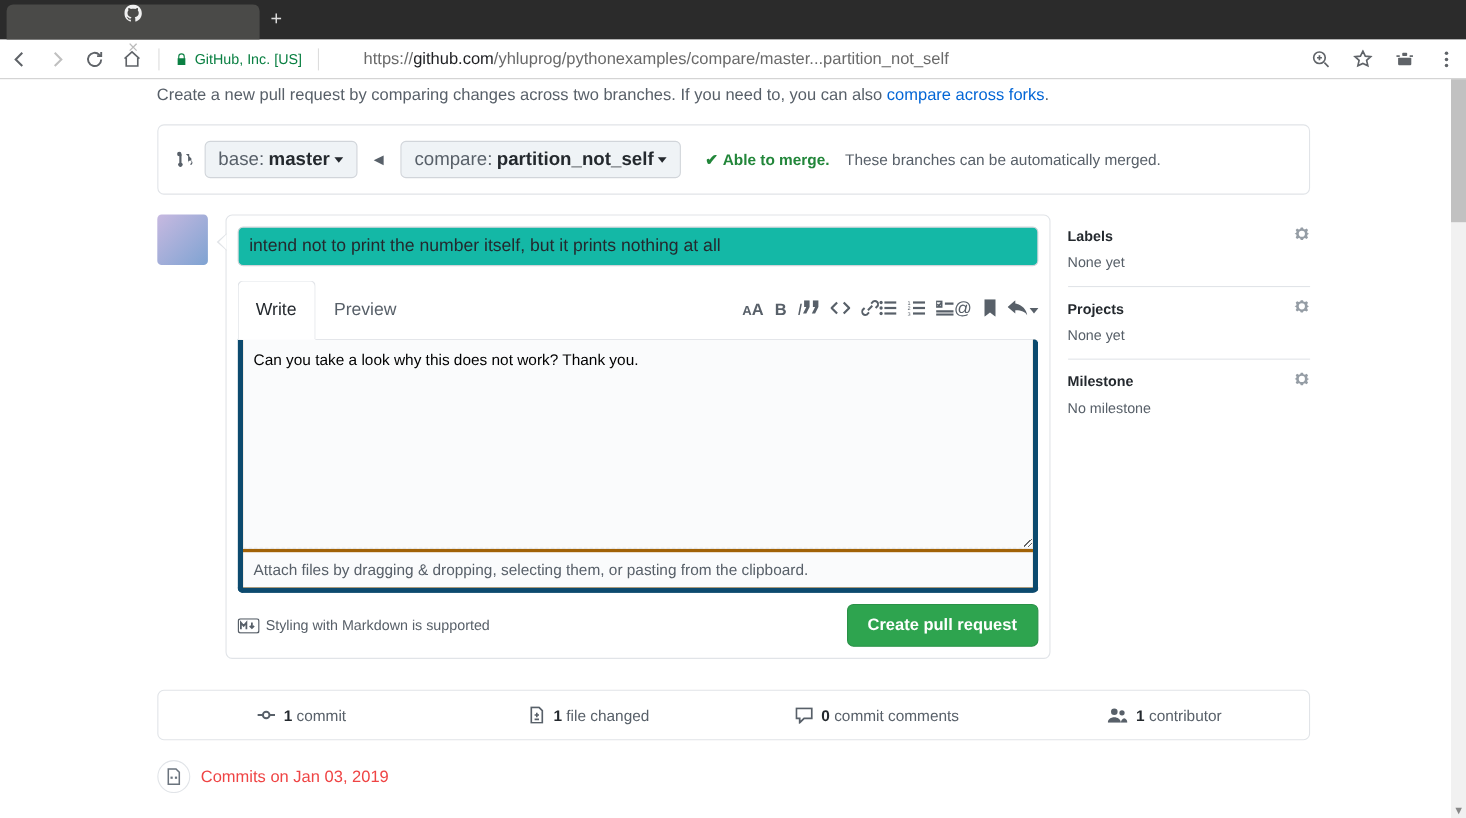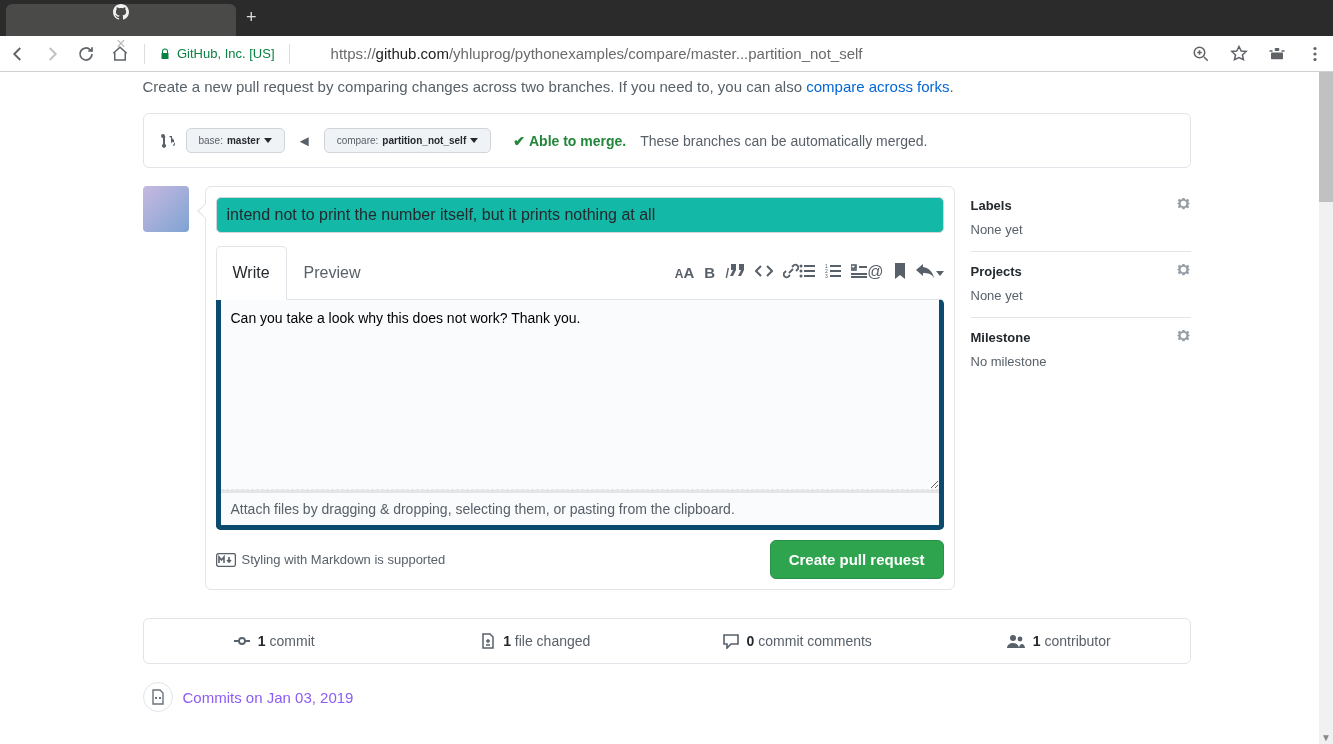--- a/index.html
+++ b/index.html
@@ -34,21 +34,21 @@
   .desc-top { font-size:15px; color:#586069; margin-top:6px; }
   .desc-top a { color:#0366d6; text-decoration:none; }
 
   .range-editor {
     border:1px solid #e1e4e8; border-radius:6px; padding:14px 16px; margin-top:18px;
     display:flex; align-items:center; gap:10px; font-size:14px;
   }
   .compare-icon { width:16px; height:16px; color:#586069; }
   .branch-btn {
     background:#eff3f6; border:1px solid #d1d5da; border-radius:5px;
-    padding:6px 12px; font-size:10px; color:#586069; display:inline-flex; align-items:center; gap:4px;
+    padding:6px 12px; font-size:17px; color:#586069; display:inline-flex; align-items:center; gap:4px;
   }
   .branch-btn b { color:#24292e; font-weight:600; }
   .arrow-swap { color:#586069; padding:0 2px; font-size:15px; }
   .merge-ok { color:#22863a; font-weight:600; margin-left:12px; }
   .merge-ok::before { content:"✔"; margin-right:4px; }
   .merge-note { color:#586069; margin-left:4px; }
 
   .new-pr-row { display:flex; gap:16px; margin-top:18px; }
   .avatar { width:46px; height:46px; border-radius:4px; background:linear-gradient(135deg,#c7b9e0,#7fa3d2); flex:none; }
   .pr-box { flex:1; border:1px solid #e1e4e8; border-radius:6px; position:relative; padding:10px; }
@@ -72,21 +72,21 @@
     background:transparent; border-radius:5px 5px 0 0; cursor:pointer;
   }
   .tabnav-tab.selected {
     border-color:#e1e4e8; background:#fff; color:#24292e; border-bottom:1px solid #fff; position:relative; top:1px;
   }
   .md-toolbar { margin-left:auto; display:flex; color:#586069; align-items:center; }
   .md-group { display:flex; gap:10px; align-items:center; }
 
   .comment-body {
     border:5px solid #0c4a6e; border-top:1px solid #e1e4e8; border-radius:0 5px 5px 5px;
-    background:#e5e5e5;
+    background:#a16207;
   }
   .comment-textarea {
     width:100%; min-height:190px; border:none; resize:vertical; padding:10px; font-size:14px;
     font-family:inherit; background:#fafbfc; border-bottom:1px dashed #e1e4e8;
   }
   .attach-hint { padding:8px 10px; color:#586069; font-size:14px; background:#fafbfc; }
 
   .pr-actions { display:flex; align-items:center; margin-top:10px; }
   .md-support { color:#586069; font-size:13px; display:flex; align-items:center; gap:6px; }
   .btn-primary {
@@ -107,21 +107,21 @@
   .stats-bar {
     border:1px solid #e1e4e8; border-radius:6px; margin-top:28px;
     display:flex;
   }
   .stat {
     flex:1; display:flex; align-items:center; justify-content:center; gap:8px;
     padding:14px 0; color:#586069; font-size:14px;
   }
   .stat b { color:#24292e; font-weight:600; }
 
-  .commits-head { display:flex; align-items:center; gap:10px; margin-top:18px; color:#8b5cf6; font-size:15px; }
+  .commits-head { display:flex; align-items:center; gap:10px; margin-top:18px; color:#ef4444; font-size:15px; }
   .timeline-badge {
     width:30px; height:30px; border:1px solid #e1e4e8; border-radius:50%;
     display:flex; align-items:center; justify-content:center; color:#6a737d; background:#fff;
   }
 
   
   .caret { display:inline-block; width:0; height:0; border-left:4px solid transparent; border-right:4px solid transparent; border-top:5px solid #24292e; vertical-align:middle; }
   .caret.light { border-top-color:#586069; }
 
   

